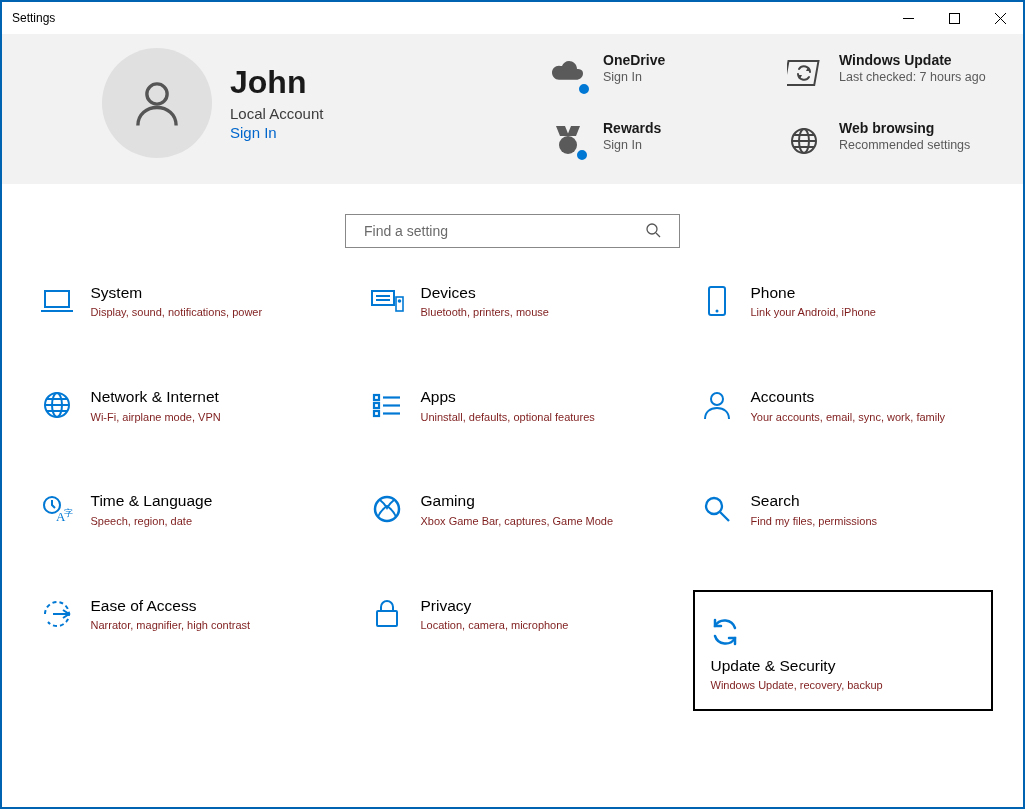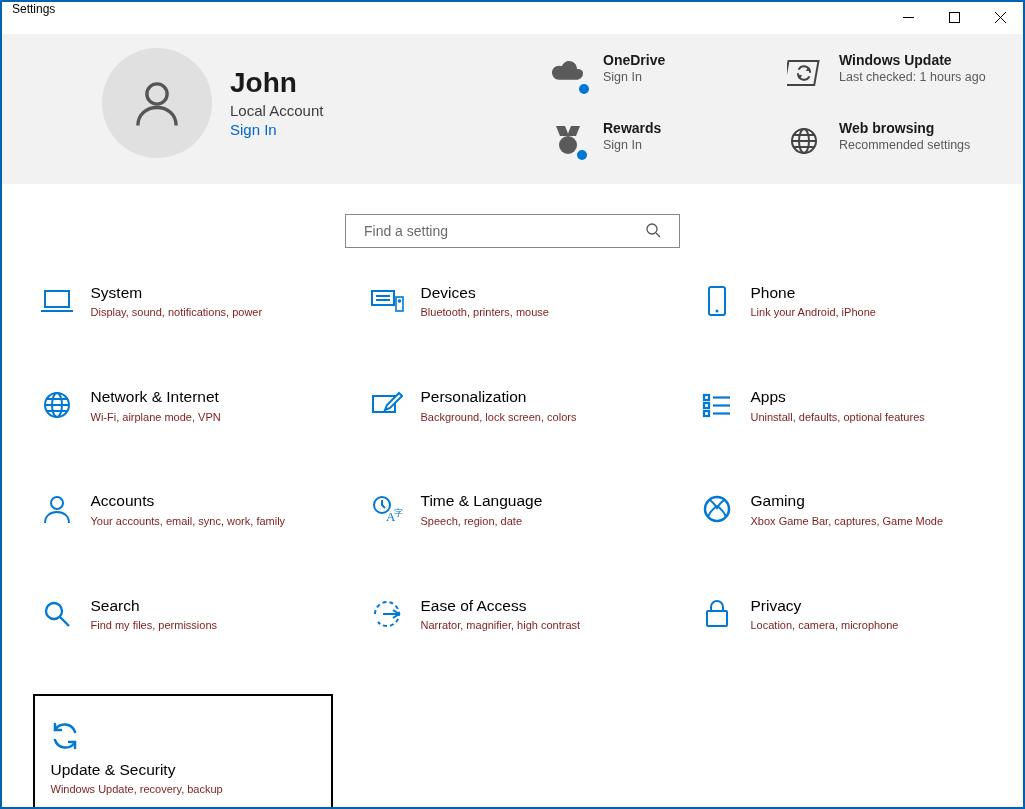--- a/index.html
+++ b/index.html
@@ -20,21 +20,21 @@
     width: 1025px;
     height: 809px;
     border: 2px solid #0063b1;
     display: flex;
     flex-direction: column;
     background: #fff;
   }
   .title-bar {
     height: 32px;
     display: flex;
-    align-items: flex-start;
+    align-items: center;
     justify-content: space-between;
     padding-left: 10px;
     font-size: 12px;
     color: #000;
     font-weight: 400;
   }
   .title-bar-controls {
     display: flex;
     height: 30px;
   }
@@ -60,21 +60,21 @@
   }
   .avatar {
     width: 110px; height: 110px;
     border-radius: 55px;
     background: #e0e0e0;
     display: flex; align-items: center; justify-content: center;
     margin-right: 18px;
   }
   .avatar svg { width: 54px; height: 54px; stroke:#555; fill:none; stroke-width:3; }
   .user-text .username {
-    font-size: 28px; font-weight: 700; line-height: 1.1; color:#1a1a1a;
+    font-size: 32px; font-weight: 700; line-height: 1.1; color:#1a1a1a;
   }
   .user-text .account-type {
     font-size: 15px; color:#3c3c3c; margin-top: 4px;
   }
   .user-text .signin {
     font-size: 15px; color:#0066cc; margin-top: 2px; cursor:pointer;
   }
 
   .header-tiles {
     display: grid;
@@ -232,21 +232,21 @@
           <svg width="34" height="30" viewBox="0 0 34 30" fill="none" stroke="#444" stroke-width="2">
             <rect x="2" y="3" width="30" height="24" transform="skewX(-10)"></rect>
             <path d="M12 11a6 6 0 0 1 11 3" stroke-linecap="round"></path>
             <path d="M22 19a6 6 0 0 1-11-3" stroke-linecap="round"></path>
             <polyline points="21,9 23,13 19,13" fill="#444" stroke="none"></polyline>
             <polyline points="13,21 11,17 15,17" fill="#444" stroke="none"></polyline>
           </svg>
         </div>
         <div>
           <div class="htitle">Windows Update</div>
-          <div class="hsub">Last checked: 1 hours ago</div>
+          <div class="hsub">Last checked: 7 hours ago</div>
         </div>
       </div>
 
       <div class="htile">
         <div class="hicon">
           <svg width="36" height="36" viewBox="0 0 36 36">
             <path d="M6 3h9l4 10h-9z" fill="#5a5a5a"></path>
             <path d="M30 3h-9l-4 10h9z" fill="#5a5a5a"></path>
             <circle cx="18" cy="22" r="9" fill="#5a5a5a"></circle>
           </svg>
@@ -340,32 +340,20 @@
             <line x1="3" y1="15" x2="27" y2="15"></line>
               <path d="M5 9h20M5 21h20"></path>
           </svg>
         </div>
         <div class="txt">
           <div class="title">Network &amp; Internet</div>
           <div class="desc">Wi-Fi, airplane mode, VPN</div>
         </div>
       </div>
 
-      <div class="tile">
-        <div class="icon">
-          <svg width="32" height="28" viewBox="0 0 32 28" fill="none" stroke="#0078d4" stroke-width="2">
-            <rect x="2" y="5" width="22" height="16"></rect>
-            <path d="M28 2l-12 12-2 5 5-2 12-12z" fill="#fff"></path>
-          </svg>
-        </div>
-        <div class="txt">
-          <div class="title">Personalization</div>
-          <div class="desc">Background, lock screen, colors</div>
-        </div>
-      </div>
 
       <div class="tile">
         <div class="icon">
           <svg width="30" height="26" viewBox="0 0 30 26" fill="none" stroke="#0078d4" stroke-width="2.2">
             <rect x="2" y="3" width="5" height="5"></rect>
               <line x1="11" y1="5.5" x2="28" y2="5.5"></line>
             <rect x="2" y="11" width="5" height="5"></rect>
               <line x1="11" y1="13.5" x2="28" y2="13.5"></line>
             <rect x="2" y="19" width="5" height="5"></rect>
               <line x1="11" y1="21.5" x2="28" y2="21.5"></line>

